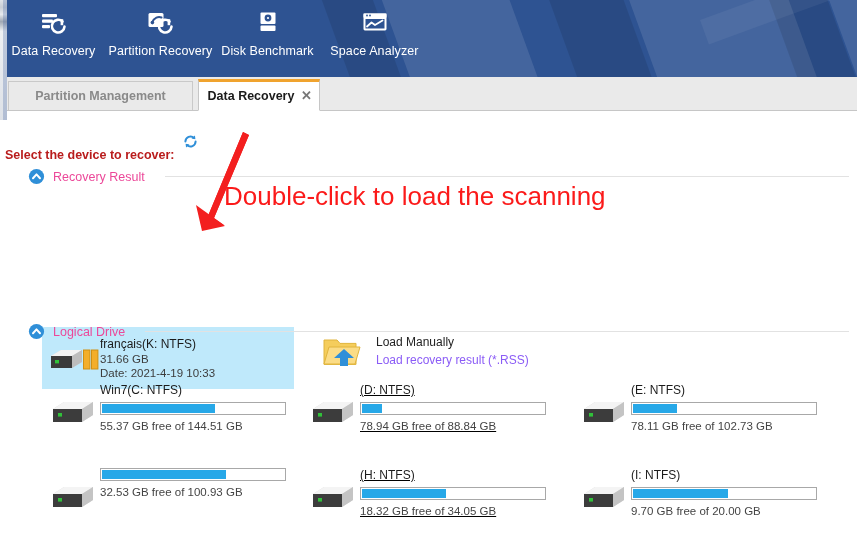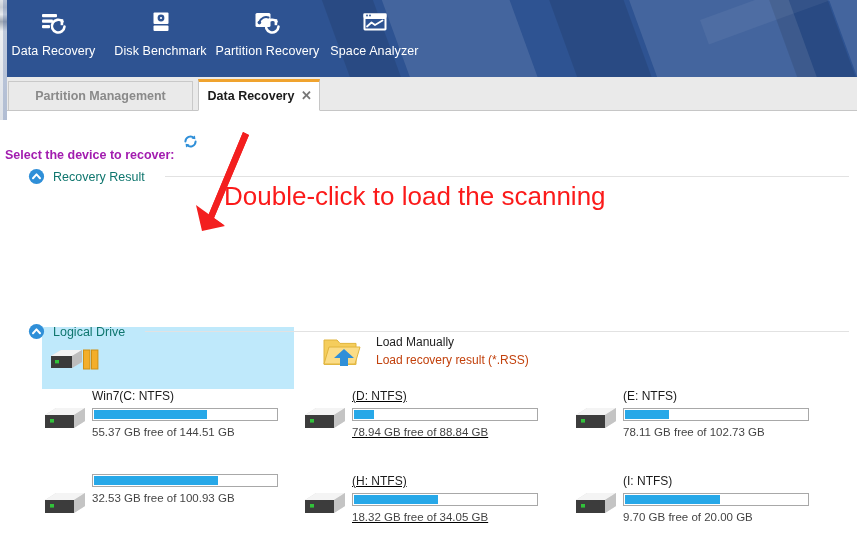--- a/index.html
+++ b/index.html
@@ -79,50 +79,50 @@
     font-size: 13px; color: #777; line-height: 1; cursor: pointer;
   }
 
   
   .content { position: absolute; left: 0; top: 111px; width: 857px; height: 442px; background: #fff; }
 
   .select-row {
     position: absolute; left: 5px; top: 9px;
     display: flex; align-items: center; gap: 7px;
   }
-  .select-row .sr-label { font-size: 12.5px; font-weight: bold; color: #a21caf; margin-top: 28px; }
+  .select-row .sr-label { font-size: 12.5px; font-weight: bold; color: #b91c1c; margin-top: 28px; }
   .refresh-icon { width: 17px; height: 17px; cursor: pointer; }
 
   
   .section { position: absolute; left: 0; width: 857px; }
   .sec-head { display: flex; align-items: center; gap: 8px; padding-left: 28px; }
   .sec-toggle { width: 17px; height: 17px; flex: none; cursor: pointer; }
-  .sec-title { font-size: 12.5px; color: #0f766e; white-space: nowrap; }
+  .sec-title { font-size: 12.5px; color: #ec4899; white-space: nowrap; }
   .sec-rule { flex: 1; height: 1px; background: #e2e2e2; margin-left: 12px; margin-right: 8px; }
 
   
   .rr-card {
     position: absolute; left: 42px; top: 216px; width: 252px; height: 62px;
     background: #bfe9fb; display: flex; align-items: center; cursor: pointer;
   }
   .rr-icon-wrap { width: 58px; display: flex; align-items: center; justify-content: center; padding-left: 6px; }
   .rr-texts { display: flex; flex-direction: column; justify-content: center; gap: 2px; }
   .rr-title { font-size: 12px; color: #1b1b1b; }
   .rr-sub { font-size: 11.5px; color: #3c3c3c; }
 
   .lm-item {
     position: absolute; left: 322px; top: 224px; width: 230px; height: 48px;
     display: flex; align-items: flex-start; gap: 12px; cursor: pointer;
   }
   .lm-texts { display: flex; flex-direction: column; gap: 4px; }
   .lm-title { font-size: 12px; color: #222; }
-  .lm-sub { font-size: 12px; color: #c2410c; }
-
-  
-  .drive-grid { position: absolute; left: 0; top: 264px; width: 857px; }
+  .lm-sub { font-size: 12px; color: #8b5cf6; }
+
+  
+  .drive-grid { position: absolute; left: 0; top: 258px; width: 857px; padding-left: 8px; }
   .drive-row { display: flex; }
   .drive-cell { width: 270px; height: 85px; display: flex; align-items: flex-start; padding-top: 12px; cursor: pointer; }
   .drive-cell:nth-child(1) { padding-left: 38px; }
   .drive-cell:nth-child(2) { padding-left: 28px; text-decoration: underline; }
   .drive-cell:nth-child(3) { padding-left: 29px; }
   .dc-icon { width: 54px; flex: none; display: flex; align-items: center; justify-content: center; padding-top: 14px; }
   .dc-body { display: flex; flex-direction: column; gap: 5px; padding-top: 2px; }
   .dc-name { font-size: 12px; color: #1b1b1b; }
   .dc-bar {
     width: 186px; height: 13px; background: #ffffff;
@@ -166,40 +166,40 @@
             <path d="M23.5 12.5 A6.3 6.3 0 1 0 25.5 17.6" stroke="#fff" stroke-width="2.6" fill="none" stroke-linecap="round"></path>
             <rect x="21.6" y="10.2" width="2.6" height="6" fill="#fff"></rect>
           </svg>
         </span>
         <span class="ti-label">Data Recovery</span>
       </div>
 
       <div class="tool-item">
         <span class="ti-icon">
           <svg width="30" height="30" viewBox="0 0 30 30">
-            <rect x="7.5" y="3.5" width="15" height="11.5" rx="1" fill="#fff"></rect>
-            <circle cx="15" cy="9" r="3.4" fill="#2e5392"></circle>
-            <circle cx="15" cy="9" r="1.1" fill="#fff"></circle>
-            <rect x="7.5" y="16.5" width="15" height="5.5" rx="1" fill="#fff"></rect>
-          </svg>
-        </span>
-        <span class="ti-label">Disk Benchmark</span>
-      </div>
-
-      <div class="tool-item">
-        <span class="ti-icon">
-          <svg width="30" height="30" viewBox="0 0 30 30">
             <rect x="2.5" y="4" width="15" height="14" rx="1.5" fill="#fff"></rect>
             <path d="M6 13.5 C8 8.5 12.5 7 15.5 8.5" stroke="#2e5392" stroke-width="2" fill="none" stroke-linecap="round"></path>
             <circle cx="6.4" cy="13.6" r="1.8" fill="#2e5392"></circle>
             <path d="M23.5 12.5 A6.3 6.3 0 1 0 25.5 17.6" stroke="#fff" stroke-width="2.6" fill="none" stroke-linecap="round"></path>
             <rect x="21.6" y="10.2" width="2.6" height="6" fill="#fff"></rect>
           </svg>
         </span>
         <span class="ti-label">Partition Recovery</span>
+      </div>
+
+      <div class="tool-item">
+        <span class="ti-icon">
+          <svg width="30" height="30" viewBox="0 0 30 30">
+            <rect x="7.5" y="3.5" width="15" height="11.5" rx="1" fill="#fff"></rect>
+            <circle cx="15" cy="9" r="3.4" fill="#2e5392"></circle>
+            <circle cx="15" cy="9" r="1.1" fill="#fff"></circle>
+            <rect x="7.5" y="16.5" width="15" height="5.5" rx="1" fill="#fff"></rect>
+          </svg>
+        </span>
+        <span class="ti-label">Disk Benchmark</span>
       </div>
 
       <div class="tool-item">
         <span class="ti-icon">
           <svg width="30" height="30" viewBox="0 0 30 30">
             <rect x="3.5" y="4.5" width="23" height="17" rx="1.4" fill="#fff"></rect>
             <rect x="3.5" y="4.5" width="23" height="4" fill="#fff"></rect>
             <circle cx="7" cy="6.5" r="0.9" fill="#2e5392"></circle>
             <circle cx="10" cy="6.5" r="0.9" fill="#2e5392"></circle>
             <rect x="5.5" y="10" width="19" height="9.5" fill="#2e5392"></rect>
@@ -254,20 +254,25 @@
         <svg width="52" height="30" viewBox="0 0 52 30">
           <polygon points="3,13 13,7 34,7 34,19 24,25 3,25" fill="#d8d8d8"></polygon>
           <polygon points="3,13 13,7 34,7 24,13" fill="#f2f2f2"></polygon>
           <polygon points="3,13 24,13 24,25 3,25" fill="#3a3a3a"></polygon>
           <polygon points="24,13 34,7 34,19 24,25" fill="#bdbdbd"></polygon>
           <rect x="7" y="17" width="4" height="3.4" fill="#31c13a"></rect>
           <rect x="35.5" y="7" width="6.4" height="19" fill="#f3ae2a" stroke="#d08f12" stroke-width="1"></rect>
           <rect x="43.5" y="7" width="6.4" height="19" fill="#f3ae2a" stroke="#d08f12" stroke-width="1"></rect>
         </svg>
       </span>
+      <span class="rr-texts">
+        <span class="rr-title">français(K: NTFS)</span>
+        <span class="rr-sub">31.66 GB</span>
+        <span class="rr-sub">Date: 2021-4-19 10:33</span>
+      </span>
     </div>
 
     <div class="lm-item">
       <span>
         <svg width="42" height="36" viewBox="0 0 42 36">
           <path d="M2 5 h13 l3 3.4 h16 v21 h-32 z" fill="#f5cd5c" stroke="#e0b43c" stroke-width="1"></path>
           <path d="M7 12 h31 l-5 17 h-31 z" fill="#fbdc86" stroke="#e0b43c" stroke-width="1"></path>
           <path d="M18 31 l0 -8 l-6 0 l10 -9 l10 9 l-6 0 l0 8 z" fill="#2f8fd8"></path>
         </svg>
       </span>

